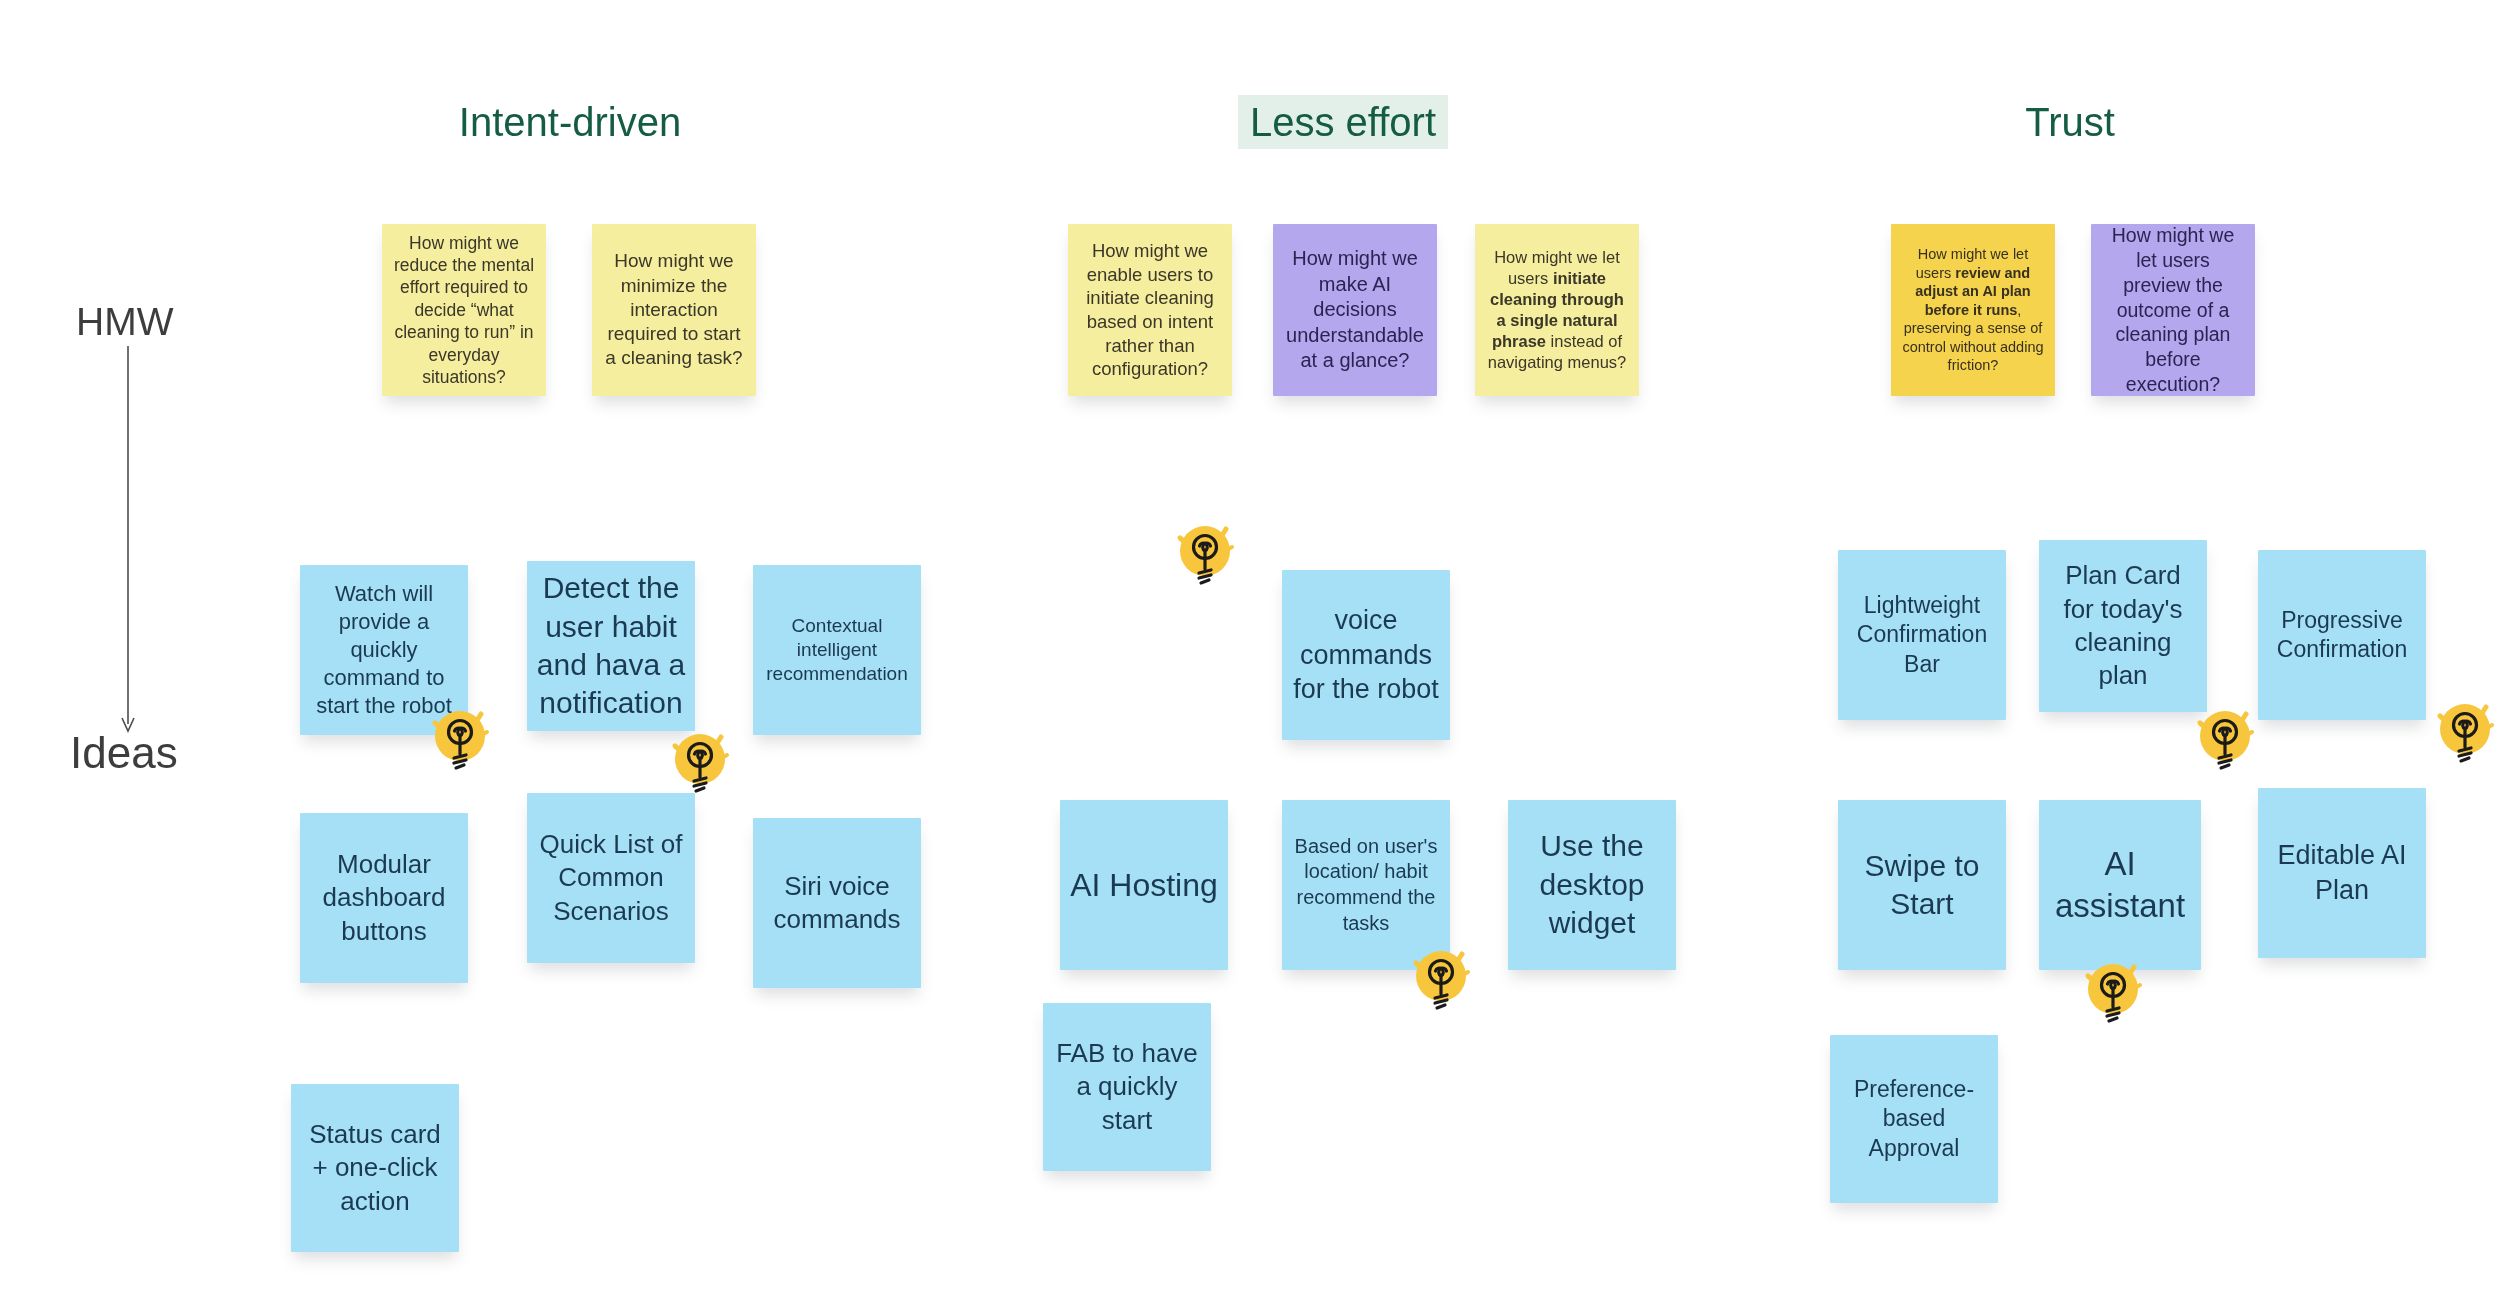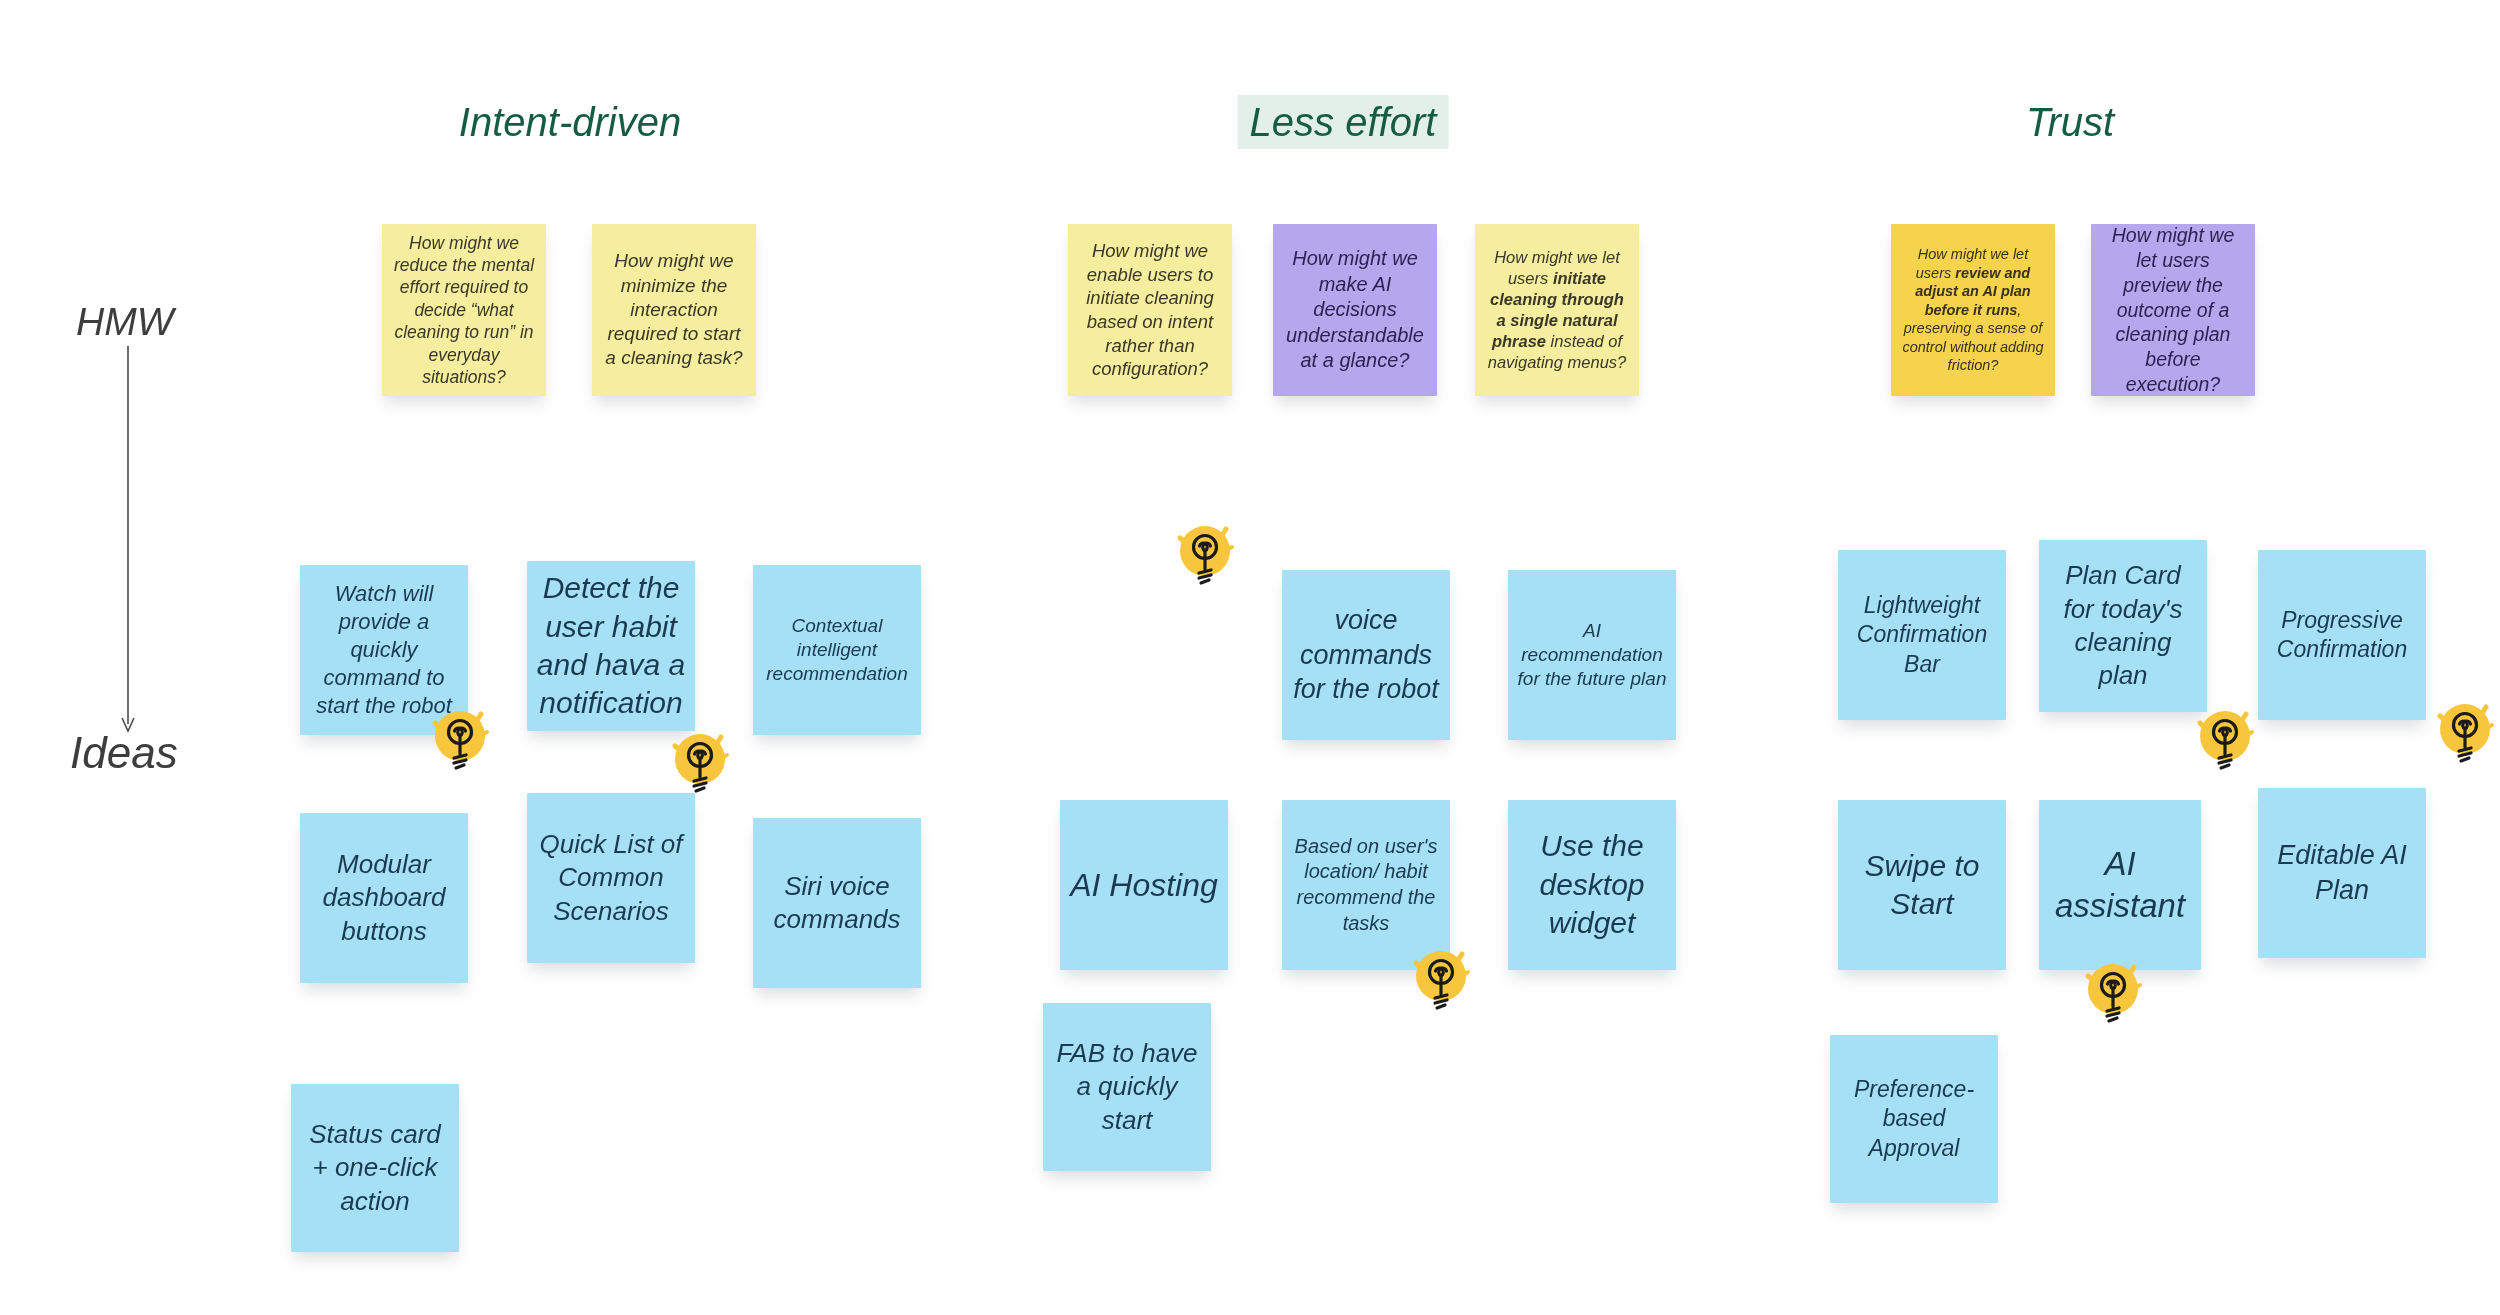--- a/index.html
+++ b/index.html
@@ -1,17 +1,17 @@
 <!DOCTYPE html>
 <html style="--background: #FFFFFF; --heading-green: #155C45; --heading-highlight: #E2F0E9; --label-gray: #3D3D3D; --note-yellow: #F5EE9E; --note-gold: #F6D34C; --note-purple: #B4A7ED; --note-blue: #A6E0F6; --bulb-yellow: #F7C63C; --arrow-gray: #4D4D4D;"><head>
 <meta charset="utf-8">
 <style>
   html,body{margin:0;padding:0;background:#fff;}
   body{width:2500px;height:1315px;font-family:"Liberation Sans",sans-serif;cursor:default;}
-  .board{position:relative;width:2500px;height:1315px;background:var(--background,#fff);overflow:hidden;font-style:italic;}
+  .board{position:relative;width:2500px;height:1315px;background:var(--background,#fff);overflow:hidden;}
 
   .col-title{position:absolute;top:100px;transform:translateX(-50%);white-space:nowrap;
              font-size:40px;font-weight:500;color:var(--heading-green,#155C45);z-index:2;}
   .col-title .hl{background:var(--heading-highlight,#E2F0E9);padding:5px 12px;}
 
   .row-label{position:absolute;color:var(--label-gray,#3D3D3D);z-index:2;}
   .row-label.hmw{left:76px;top:300px;font-size:39px;}
   .row-label.ideas{left:70px;top:728px;font-size:44px;}
 
   .arrow{position:absolute;left:119px;top:344px;z-index:1;}
@@ -91,23 +91,20 @@
       </div>
       <div class="note note--blue" style="left: 753px; top: 818px; width: 168px; height: 170px; font-size: 26px;">
         <div><span>Siri voice commands</span></div>
       </div>
       <div class="note note--blue" style="left: 291px; top: 1084px; width: 168px; height: 168px; font-size: 26px;">
         <div><span>Status card + one-click action</span></div>
       </div>
       <div class="note note--blue" style="left: 1282px; top: 570px; width: 168px; height: 170px; font-size: 27px;">
         <div><span>voice commands for the robot</span></div>
       </div>
-      <div class="note note--blue" style="left: 1508px; top: 570px; width: 168px; height: 170px; font-size: 19px;">
-        <div><span>AI recommendation for the future plan</span></div>
-      </div>
       <div class="note note--blue" style="left: 1060px; top: 800px; width: 168px; height: 170px; font-size: 32px;">
         <div><span>AI Hosting</span></div>
       </div>
       <div class="note note--blue" style="left: 1282px; top: 800px; width: 168px; height: 170px; font-size: 20px;">
         <div><span>Based on user's location/ habit recommend the tasks</span></div>
       </div>
       <div class="note note--blue" style="left: 1508px; top: 800px; width: 168px; height: 170px; font-size: 30px;">
         <div><span>Use the desktop widget</span></div>
       </div>
       <div class="note note--blue" style="left: 1043px; top: 1003px; width: 168px; height: 168px; font-size: 26px;">

